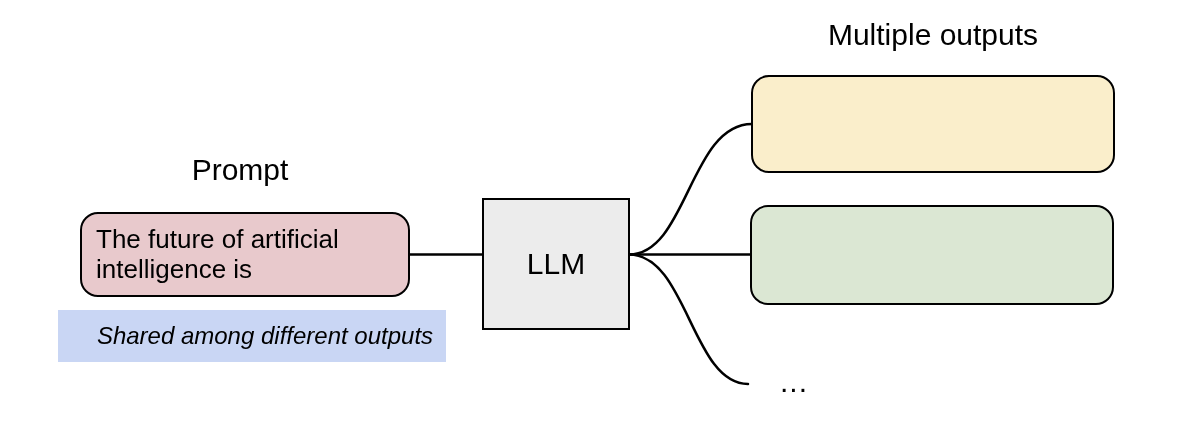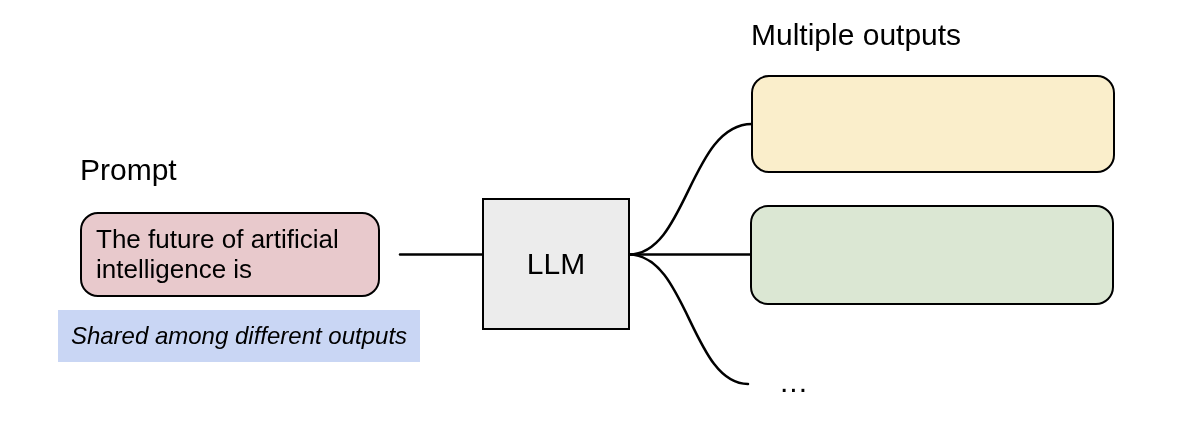--- a/index.html
+++ b/index.html
@@ -10,32 +10,32 @@
     position: relative;
     overflow: hidden;
     color: #000;
   }
   .diagram { position: absolute; inset: 0; }
   .connectors { position: absolute; left: 0; top: 0; width: 1200px; height: 426px; }
   .abs { position: absolute; }
   .title-label {
     position: absolute;
     font-size: 30px; line-height: 1;
-    text-align: left; white-space: nowrap;
+    text-align: center; white-space: nowrap;
     color: #000;
   }
   .box {
     position: absolute;
     border: 2.5px solid #000;
     box-sizing: border-box;
   }
   .rounded { border-radius: 18px; }
   #prompt-title { left: 80px; top: 155px; width: 320px; }
   #prompt-box {
-    left: 80px; top: 212px; width: 300px; height: 85px;
+    left: 80px; top: 212px; width: 330px; height: 85px;
     display: flex; align-items: center;
     padding: 0 14px;
     font-size: 26px; line-height: 1.15;
   }
   #note-box {
     left: 58px; top: 310px; width: 362px; height: 52px;
     display: flex; align-items: center; justify-content: center;
     font-style: italic; font-size: 24px; line-height: 1;
   }
   #llm-box {
@@ -62,21 +62,21 @@
     <path d="M 629 254.5 L 752 254.5" fill="none" stroke-width="2.5" stroke-linecap="round" stroke="#000000"></path>
     <path d="M 629 254.5 C 687 254.5 692 384 748 384" fill="none" stroke-width="2.5" stroke-linecap="round" stroke="#000000"></path>
   </svg>
 
   <div class="title-label" id="prompt-title">Prompt</div>
 
   <div class="box rounded" id="prompt-box" style="background-color: rgb(232, 201, 204);">
     <span>The future of artificial intelligence is</span>
   </div>
 
-  <div class="abs" id="note-box" style="background-color: rgb(201, 214, 244);">
+  <div class="abs" id="note-box" style="background-color: rgb(201, 214, 244); padding-left: 26px;">
     <span>Shared among different outputs</span>
   </div>
 
   <div class="box" id="llm-box" style="background-color: rgb(236, 236, 236);">
     <span>LLM</span>
   </div>
 
   <div class="title-label" id="outputs-title">Multiple outputs</div>
 
   <div class="box rounded" id="output-box-1" style="background-color: rgb(250, 238, 203);"></div>

